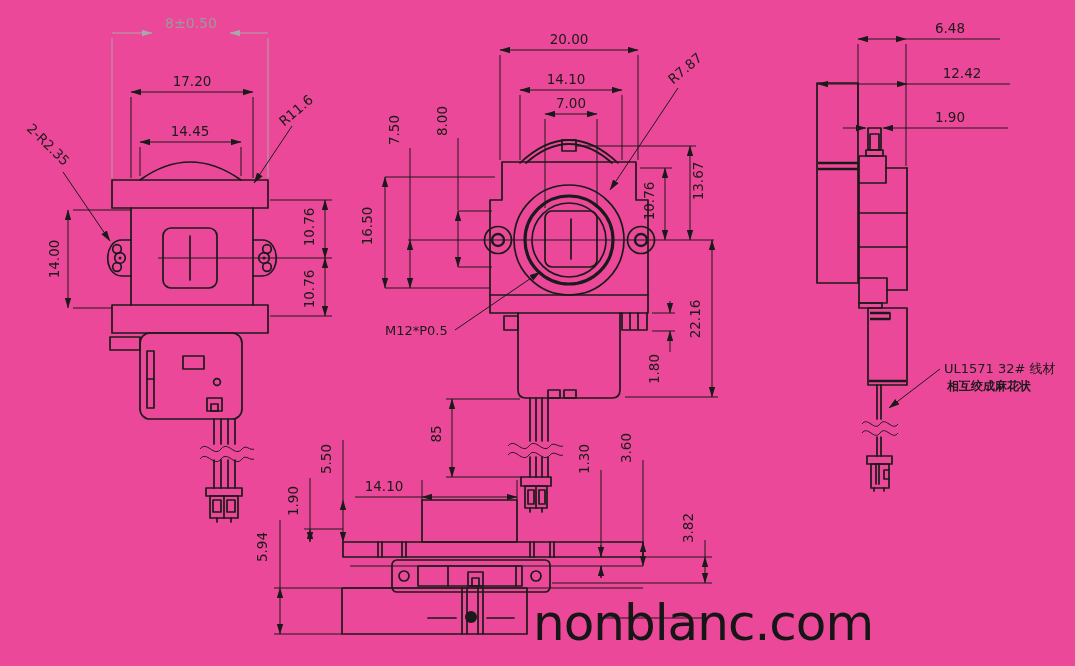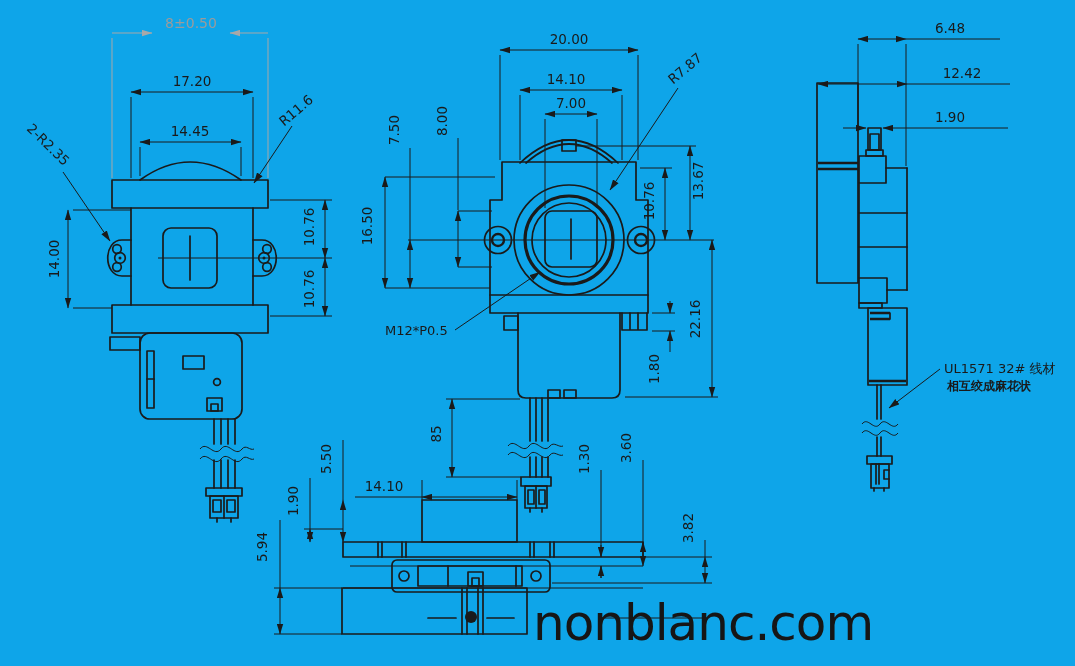--- a/index.html
+++ b/index.html
@@ -1,16 +1,16 @@
 <!DOCTYPE html>
 <html><head>
 <meta charset="utf-8">
 <style>
   html,body{margin:0;padding:0;background:#ffffff;}
-  .stage{width:1075px;height:666px;position:relative;background:#0ea5e9;overflow:hidden;
+  .stage{width:1075px;height:666px;position:relative;background:#ec4899;overflow:hidden;
          font-family:"DejaVu Sans",sans-serif;}
   svg{display:block;}
   
   .obj{stroke:#1a1a1a;stroke-width:1.7;fill:none;stroke-linejoin:round;stroke-linecap:round;}
   .objthick{stroke:#1a1a1a;stroke-width:3.2;fill:none;}
   .fillb{fill:#1a1a1a;stroke:none;}
   
   .dim{stroke:#1a1a1a;stroke-width:1;fill:none;}
   .dimg{stroke:#a8a8a8;stroke-width:1;fill:none;}
   text.d{font-family:"DejaVu Sans",sans-serif;font-size:13.5px;fill:#1a1a1a;}

